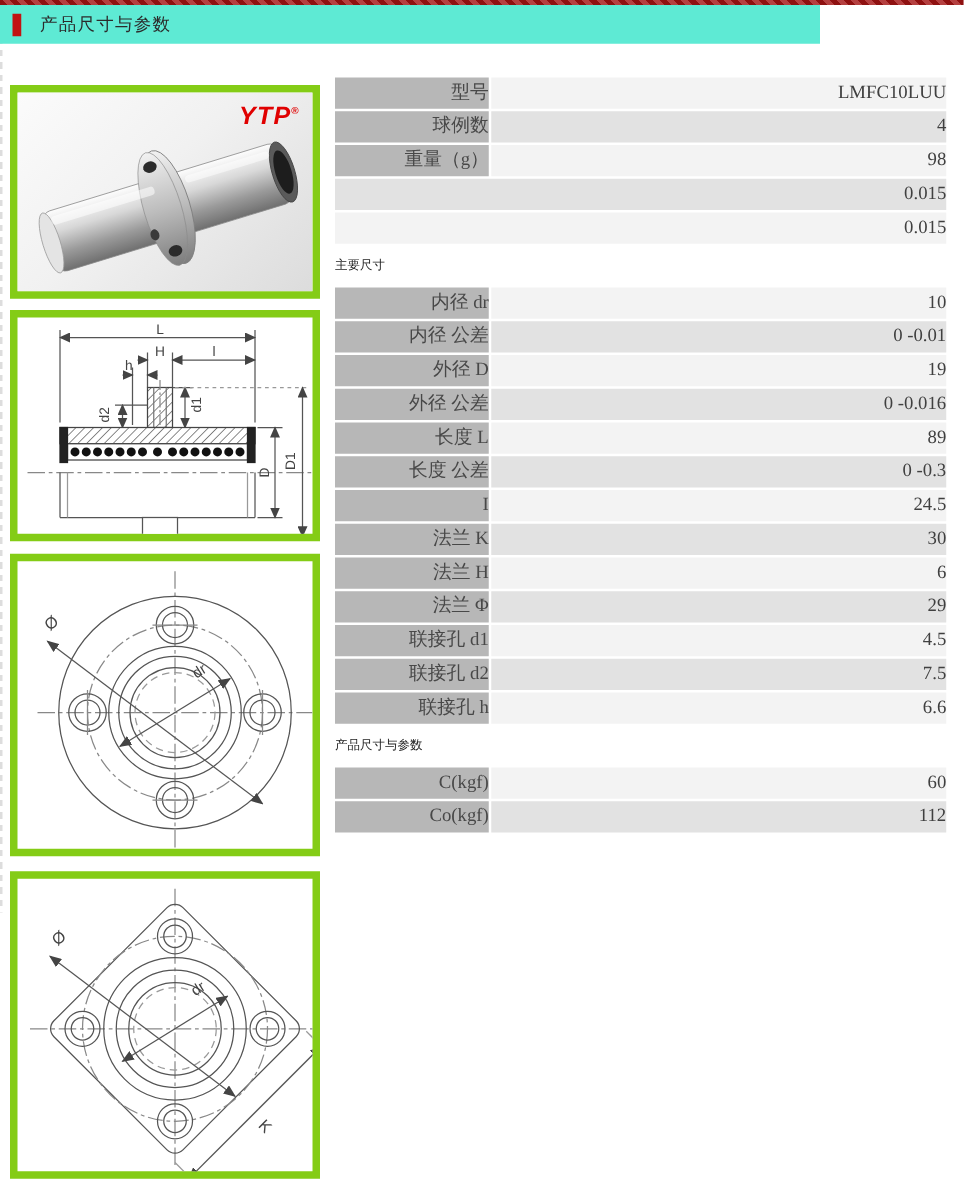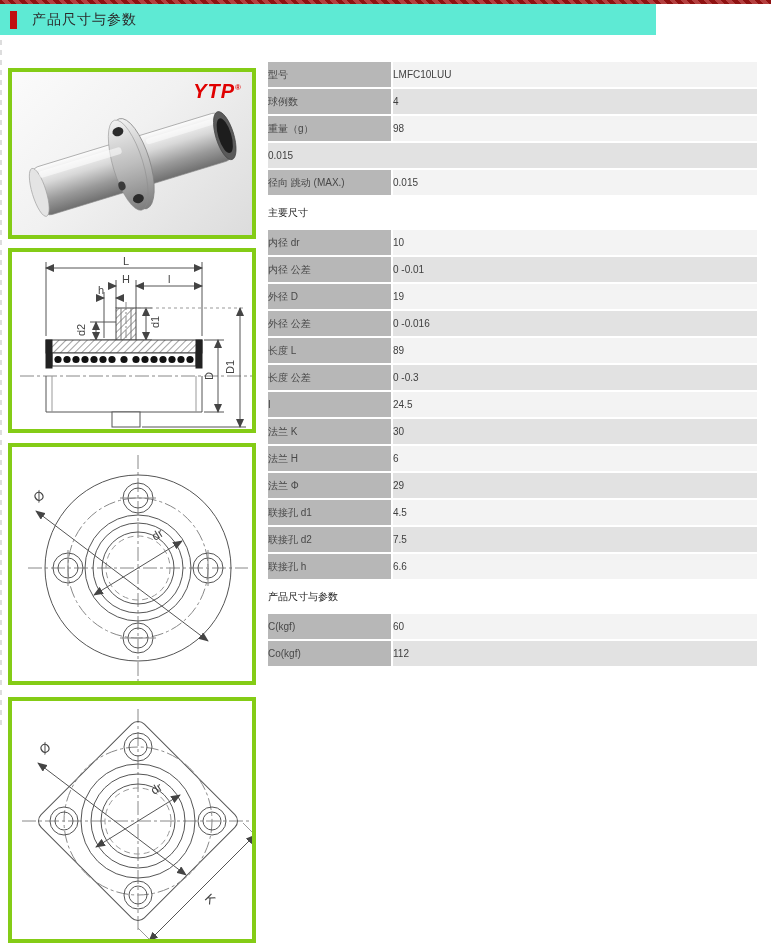--- a/index.html
+++ b/index.html
@@ -15,36 +15,36 @@
   .top-texture{position:absolute;left:0;top:0;width:771px;height:4px;
     background:repeating-linear-gradient(45deg,#8f1111 0 4px,#b54040 4px 8px);}
   
   .header-strip{position:absolute;left:0;top:4px;width:656px;height:31px;
     background:#5eead4;display:flex;align-items:center;}
   .accent-bar{width:7px;height:18px;background:#c11212;margin-left:10px;}
   .page-title{margin-left:15px;font-size:14px;color:#2b2b2b;letter-spacing:1px;}
 
   
   .panel{position:absolute;left:8px;width:248px;background:#fff;
-    border:4px solid #84cc16;box-sizing:border-box;overflow:hidden;}
+    border:6px solid #84cc16;box-sizing:border-box;overflow:hidden;}
   .panel-photo{top:68px;height:171px;}
   .panel-side{top:248px;height:185px;}
   .panel-round{top:443px;height:242px;}
   .panel-square{top:697px;height:246px;}
 
   .photo-bg{position:absolute;inset:0;background:linear-gradient(135deg,#fbfbfb 0%,#f1f1f1 45%,#dcdcdc 100%);}
   .brand{position:absolute;top:8px;right:10px;color:#e00000;font-weight:bold;
     font-size:20px;font-style:italic;letter-spacing:1px;}
   .brand sup{font-size:8px;font-style:normal;vertical-align:super;}
 
   
   .right-col{position:absolute;left:268px;top:62px;width:489px;}
   .spec-table{display:block;}
   .spec-row{display:flex;margin-bottom:2px;}
-  .cell{height:25px;line-height:25px;font-size:10px;text-align:left;}
+  .cell{height:25px;line-height:25px;font-size:15px;text-align:right;font-family:Liberation Serif, serif;}
   .cell.label{width:123px;background:#b7b7b7;color:#484848;margin-right:2px;flex:none;}
   .cell.value{flex:1;color:#404040;}
   .spec-table .spec-row:nth-child(odd)  .value{background:#f3f3f3;}
   .spec-table .spec-row:nth-child(even) .value{background:#e2e2e2;}
   .section-title{font-size:10px;color:#222;margin:9px 0 8px 0;height:18px;line-height:18px;}
 
   svg text{font-family:"Liberation Sans","DejaVu Sans",sans-serif;}
   .dim-label{font-size:11px;fill:#444;}
 </style>
 </head>
@@ -285,21 +285,20 @@
       <div class="cell value">4</div>
     </div>
       <div class="spec-row">
       <div class="cell label">重量（g）</div>
       <div class="cell value">98</div>
     </div>
       <div class="spec-row">
       <div class="cell value">0.015</div>
     </div>
       <div class="spec-row">
-      <div class="cell label">径向 跳动 (MAX.)</div>
       <div class="cell value">0.015</div>
     </div>
     </div>
 
   <div class="section-title">主要尺寸</div>
 
   <div class="spec-table">
 
   <div class="spec-row">
       <div class="cell label">内径 dr</div>

